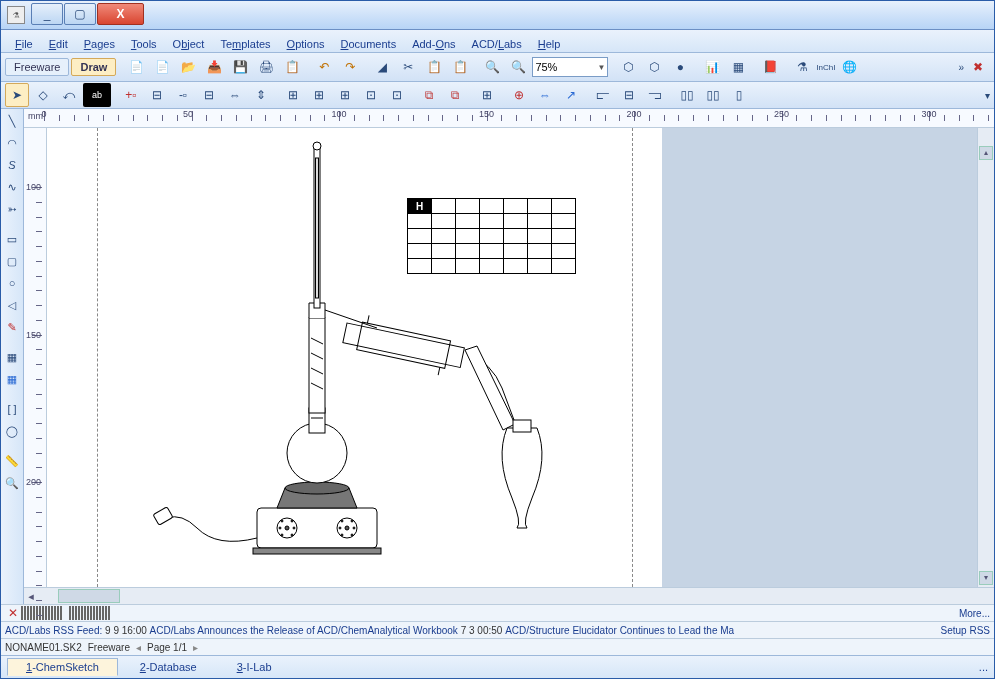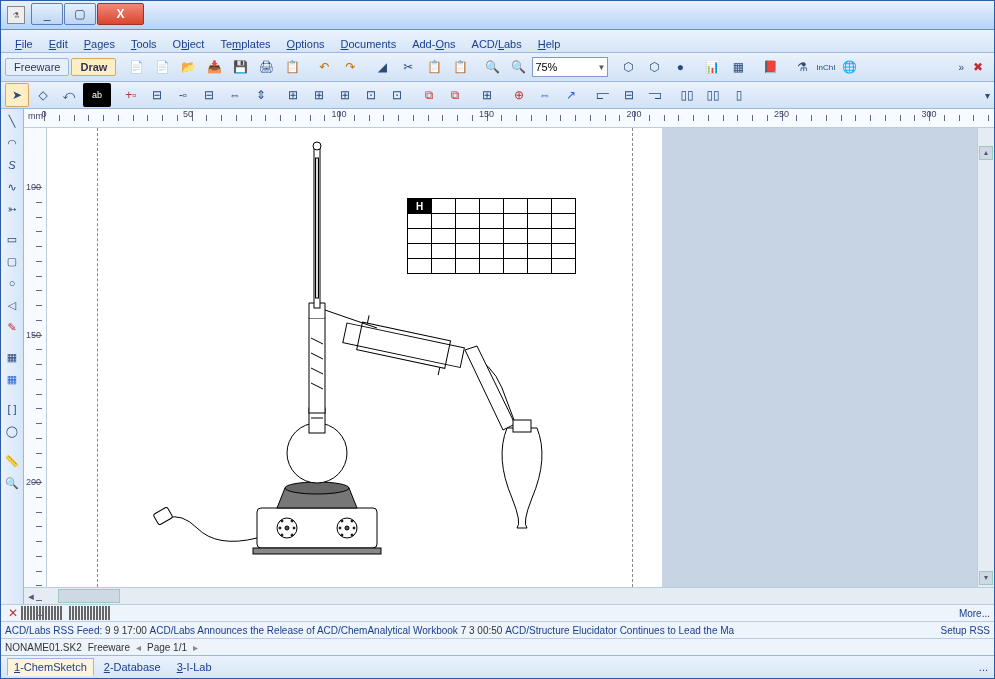--- a/index.html
+++ b/index.html
@@ -38,21 +38,21 @@
 .hscroll{height:16px;background:#e6ecf4;border-top:1px solid #bcd;display:flex;align-items:center}
 .hscroll .thumb{width:60px;height:12px;background:#cfd9e6;border:1px solid #9cb;margin-left:20px}
 .palette-row{height:16px;display:flex;align-items:center;background:#eef4fb;border-top:1px solid #bcd;padding:0 4px}
 .color-sw{width:11px;height:11px;border:1px solid #666;margin-right:1px}
 .hatch-sw{width:11px;height:11px;border:1px solid #666;margin-right:1px;background:repeating-linear-gradient(45deg,#888 0 1px,transparent 1px 3px)}
 .more-link{margin-left:auto;color:#1a3d8f;font-size:10px}
 .rss-row{height:16px;background:#eef4fb;border-top:1px solid #bcd;display:flex;align-items:center;padding:0 4px;font-size:10px;color:#333;white-space:nowrap;overflow:hidden}
 .rss-row .link{color:#1a3d8f}
 .status-row{height:16px;background:#eef4fb;border-top:1px solid #bcd;display:flex;align-items:center;padding:0 4px;font-size:10px;color:#333;gap:6px}
 .tabs-row{height:22px;background:linear-gradient(to bottom,#eaf2fc,#d6e6f8);border-top:1px solid #9db8da;display:flex;align-items:center;padding:0 6px;gap:4px}
-.tab-btn{padding:2px 6px;border:1px solid #9db8da;background:#fff;font-size:11px;color:#1a3d8f;cursor:default}
+.tab-btn{padding:2px 18px;border:1px solid #9db8da;background:#fff;font-size:11px;color:#1a3d8f;cursor:default}
 .tab-btn.active{background:#fdf4dc;border-bottom:1px solid #fdf4dc}
 .ruler-tick{position:absolute;top:6px;width:1px;height:6px;background:#668}
 .ruler-tick.major{top:2px;height:10px}
 .ruler-label{position:absolute;top:0;font-size:9px;color:#446;transform:translateX(-50%)}
 .vruler-tick{position:absolute;left:12px;height:1px;width:6px;background:#668}
 .vruler-tick.major{left:8px;width:10px}
 .vruler-label{position:absolute;left:2px;font-size:9px;color:#446;transform:translateY(-50%)}
 svg.drawing{position:absolute;left:0;top:0}
 .grid-table{position:absolute;left:360px;top:70px;border-collapse:collapse}
 .grid-table td{border:1px solid #000;width:23px;height:14px;padding:0}
@@ -447,21 +447,21 @@
   <div class="palette-row">
     <span class="tbtn" style="width:14px;height:14px;color:#c03030">✕</span>
     <span id="palette"><span class="color-sw" style="background: rgb(0, 0, 0);"></span><span class="color-sw" style="background: rgb(128, 0, 0);"></span><span class="color-sw" style="background: rgb(255, 0, 0);"></span><span class="color-sw" style="background: rgb(128, 128, 0);"></span><span class="color-sw" style="background: rgb(255, 255, 0);"></span><span class="color-sw" style="background: rgb(0, 128, 0);"></span><span class="color-sw" style="background: rgb(0, 255, 0);"></span><span class="color-sw" style="background: rgb(0, 128, 128);"></span><span class="color-sw" style="background: rgb(0, 255, 255);"></span><span class="color-sw" style="background: rgb(0, 0, 128);"></span><span class="color-sw" style="background: rgb(0, 0, 255);"></span><span class="color-sw" style="background: rgb(128, 0, 128);"></span><span class="color-sw" style="background: rgb(255, 0, 255);"></span><span class="color-sw" style="background: rgb(192, 192, 192);"></span></span>
     <span style="width:6px"></span>
     <span id="hatches"><span class="hatch-sw"></span><span class="hatch-sw"></span><span class="hatch-sw"></span><span class="hatch-sw"></span><span class="hatch-sw"></span><span class="hatch-sw"></span><span class="hatch-sw"></span><span class="hatch-sw"></span><span class="hatch-sw"></span><span class="hatch-sw"></span><span class="hatch-sw"></span><span class="hatch-sw"></span><span class="hatch-sw"></span><span class="hatch-sw"></span></span>
     <span class="more-link">More...</span>
   </div>
 
   <div class="rss-row">
     <span class="link">ACD/Labs RSS Feed:</span>&nbsp;
-    <span>9 9 17:00</span>&nbsp;
+    <span>9 9 16:00</span>&nbsp;
     <span class="link">ACD/Labs Announces the Release of ACD/ChemAnalytical Workbook</span>&nbsp;
     <span>7 3 00:50</span>&nbsp;
     <span class="link">ACD/Structure Elucidator Continues to Lead the Ma</span>
     <span style="margin-left:auto" class="link">Setup RSS</span>
   </div>
 
   <div class="status-row">
     <span>NONAME01.SK2</span>
     <span>Freeware</span>
     <span style="color:#888">◂</span>

